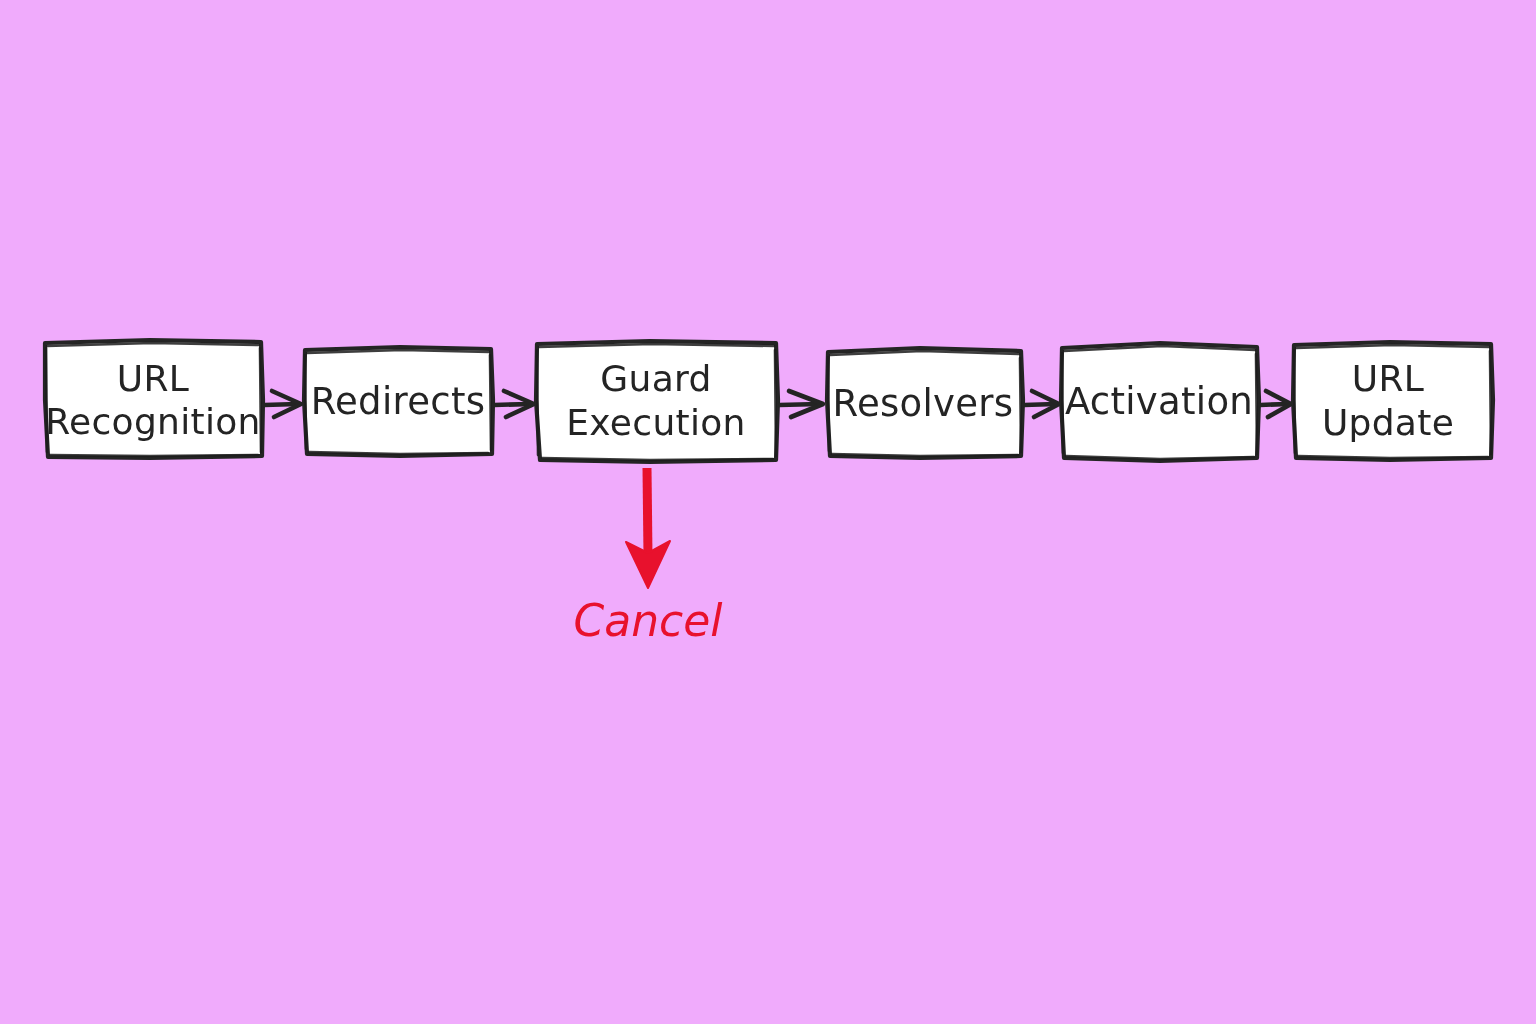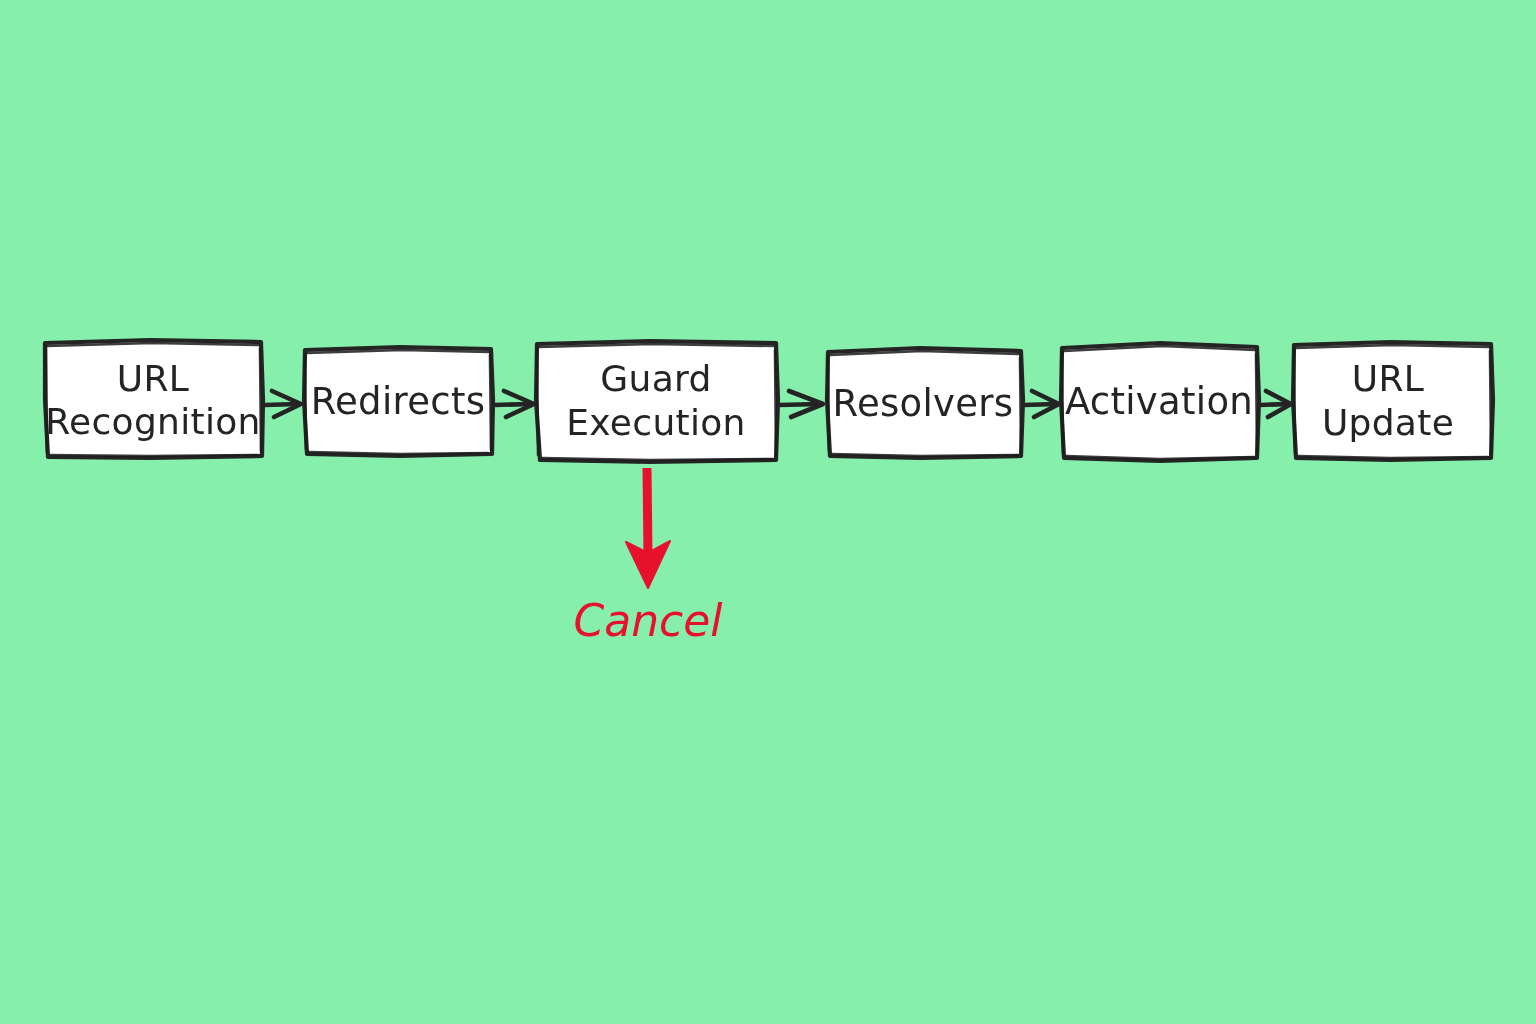--- a/index.html
+++ b/index.html
@@ -11,21 +11,21 @@
   body {
     width: 1536px;
     height: 1024px;
     overflow: hidden;
     font-family: "DejaVu Sans", sans-serif;
   }
   #canvas {
     position: relative;
     width: 1536px;
     height: 1024px;
-    background: #86efac;
+    background: #f0abfc;
   }
   #diagram-svg {
     position: absolute;
     left: 0;
     top: 0;
     width: 1536px;
     height: 1024px;
   }
   .node-label {
     font-family: "DejaVu Sans", sans-serif;

